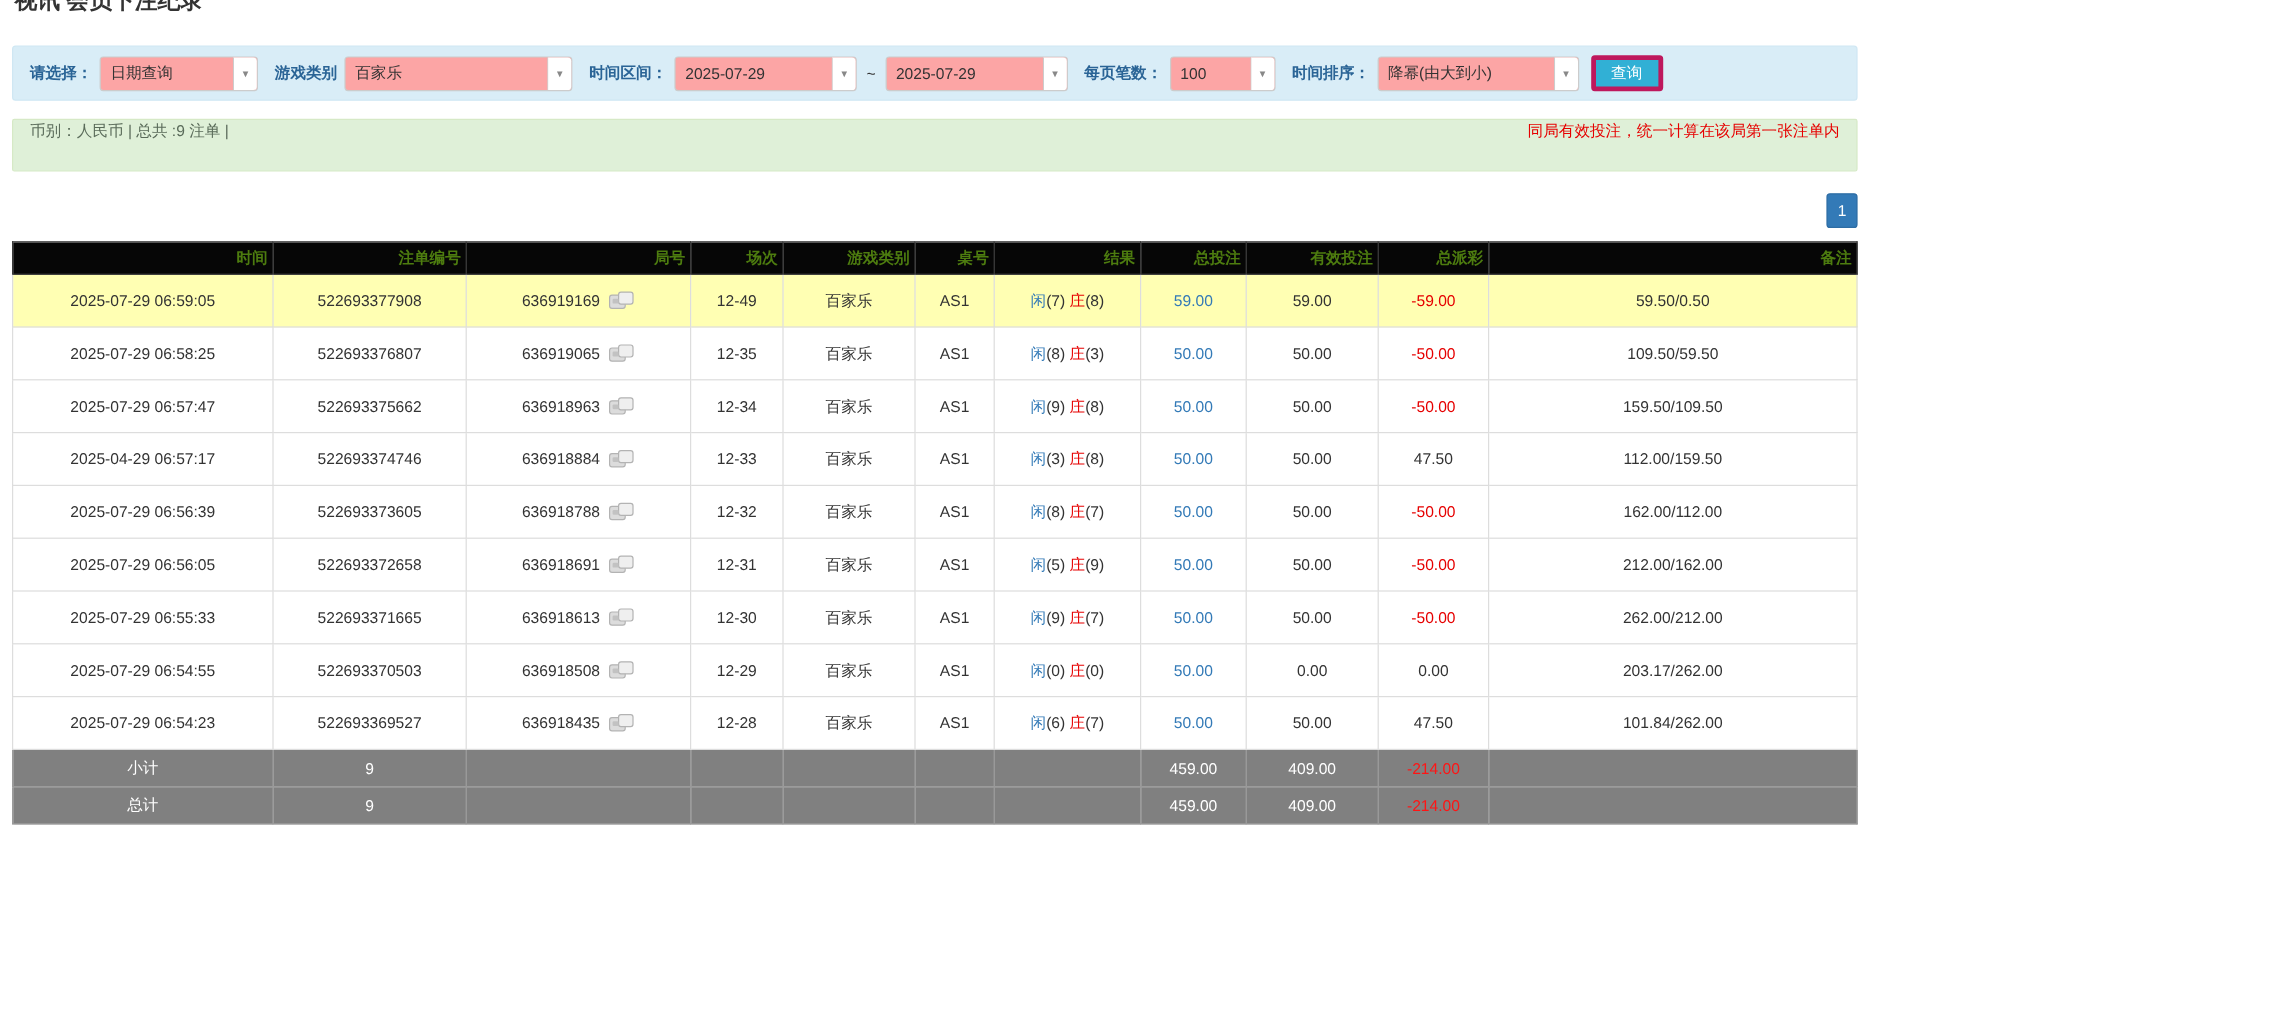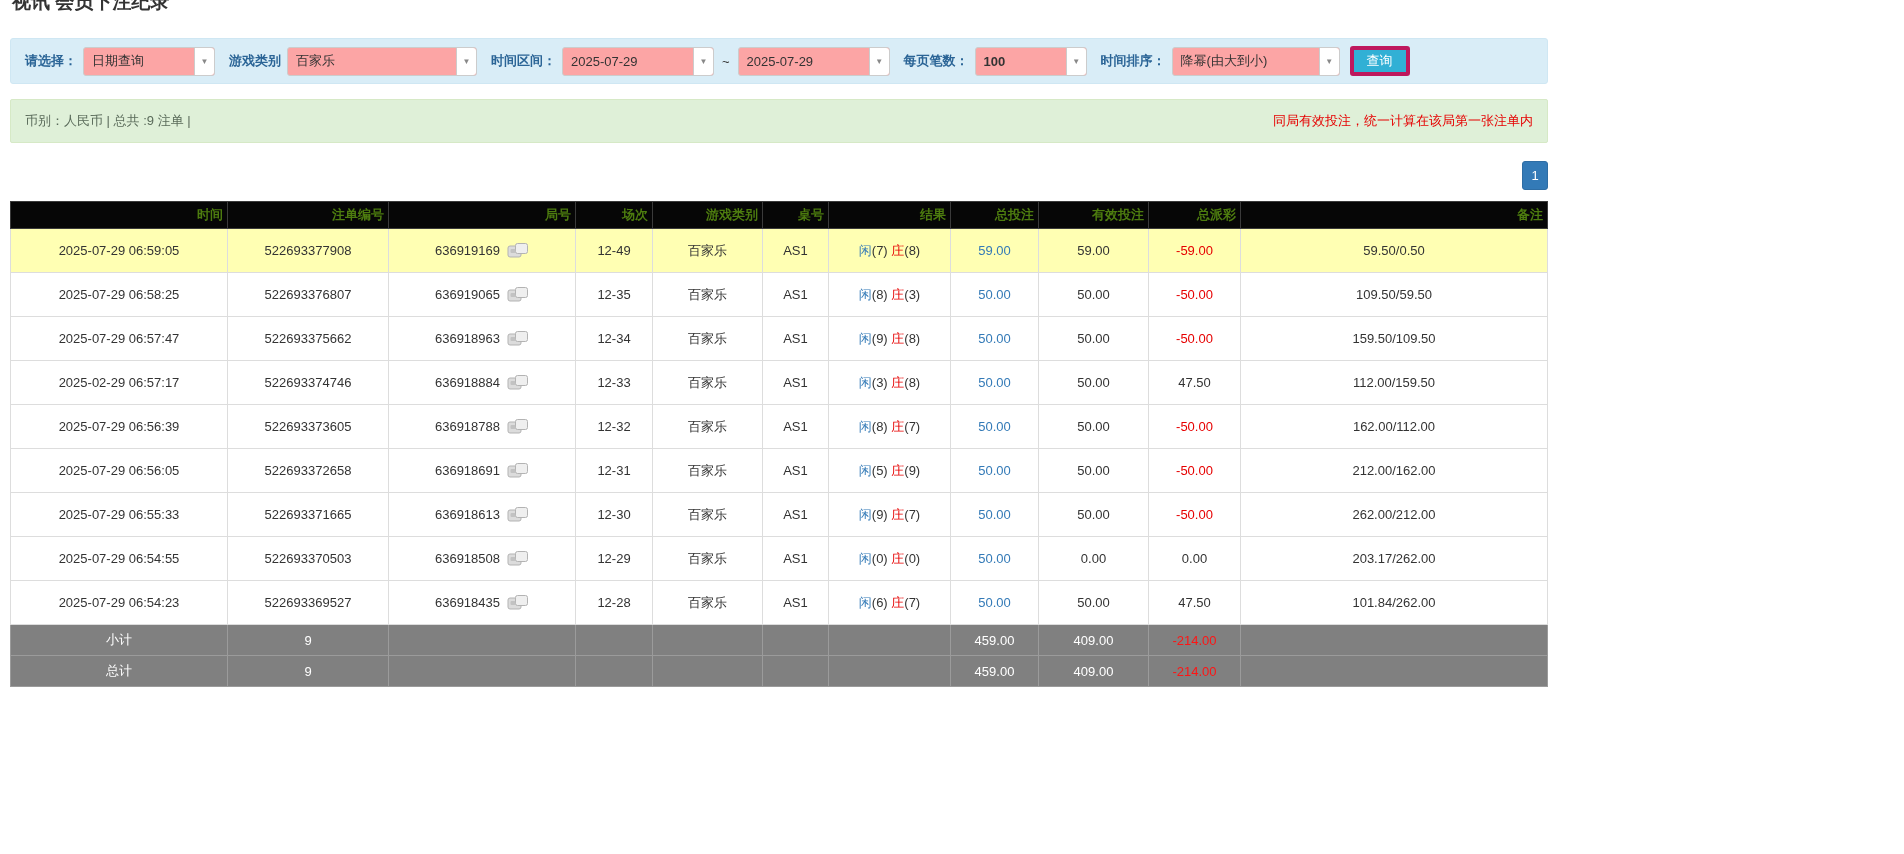--- a/index.html
+++ b/index.html
@@ -28,33 +28,33 @@
     border:1px solid #ccc; border-radius:3px; height:29px; cursor:pointer;
   }
   .combo-text { padding:0 8px; font-size:13px; color:#333; flex:1; text-align:left; white-space:nowrap; overflow:hidden; }
   .combo-arrow {
     width:20px; align-self:stretch; display:flex; align-items:center; justify-content:center;
     border-left:1px solid #ccc; color:#888; font-size:8px; background:#fff; border-radius:0 3px 3px 0;
   }
   .w-query { width:132px; }
   .w-game  { width:190px; }
   .w-date  { width:152px; }
-  .w-size  { width:112px;font-weight:bold; }
+  .w-size  { width:88px; }
   .w-sort  { width:168px; }
   .tilde { color:#333; padding:0 2px; }
   .query-btn {
     background:#31b0d5; border:4px solid #be185d; color:#fff; font-size:13px;
     height:30px; padding:0 13px; border-radius:3px; cursor:pointer; margin-left:4px;
     font-family:"Liberation Sans", sans-serif;
   }
 
   
   .summary-bar {
     background:#dff0d8; border:1px solid #d6e9c6; border-radius:2px;
-    height:44px; display:flex; align-items:center; justify-content:space-between;
+    height:44px; display:flex; justify-content:space-between;
     padding:0 14px; font-size:13px; margin-bottom:18px;
   }
   .summary-left { color:#5a6b5a; }
   .summary-right { color:#e60000; }
 
   
   .pagination { text-align:right; margin-bottom:11px; }
   .page-btn {
     background:#337ab7; border:1px solid #2e6da4; color:#fff;
     width:26px; height:29px; border-radius:3px; font-size:13px; cursor:pointer;
@@ -246,21 +246,21 @@
     <td>
       <span class="p-label">闲</span><span class="res-num">(9)</span>
       <span class="b-label">庄</span><span class="res-num">(8)</span>
     </td>
     <td class="blue-link">50.00</td>
     <td>50.00</td>
     <td class="neg">-50.00</td>
     <td>159.50/109.50</td>
   </tr>
         <tr>
-    <td>2025-02-29 06:57:17</td>
+    <td>2025-04-29 06:57:17</td>
     <td>522693374746</td>
     <td>
       <span class="round-wrap">
         <span>636918884</span>
         <span class="video-icon">
           <svg width="22" height="17" viewBox="0 0 22 17">
             <rect x="1" y="4" width="13" height="11" rx="2" fill="#dcdcdc" stroke="#b3b3b3"></rect>
             <rect x="8.5" y="1.5" width="12" height="10" rx="2" fill="#efefef" stroke="#b3b3b3"></rect>
             <rect x="3.5" y="7" width="5" height="4" rx="1" fill="#c2c2c2"></rect>
           </svg>

